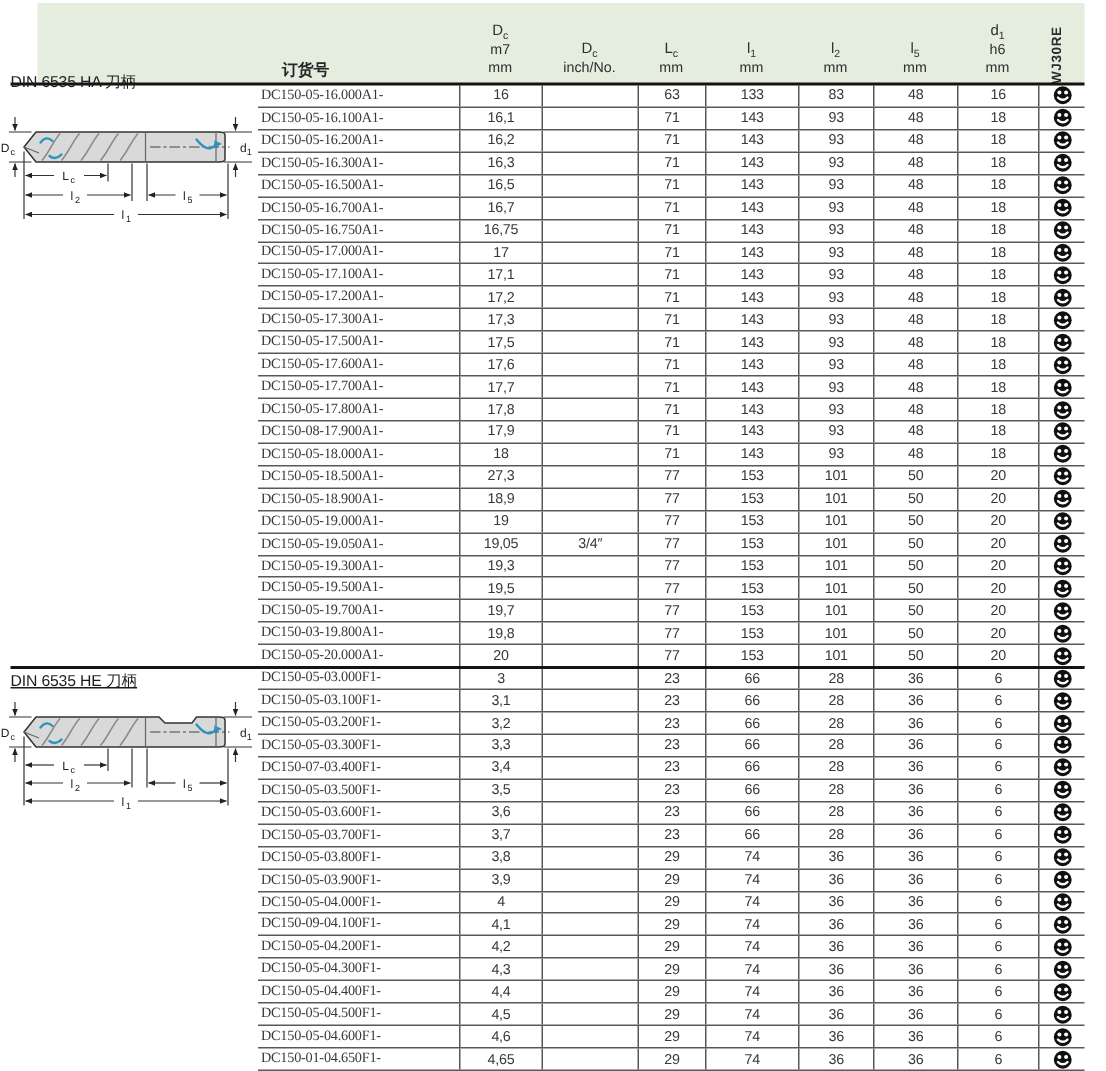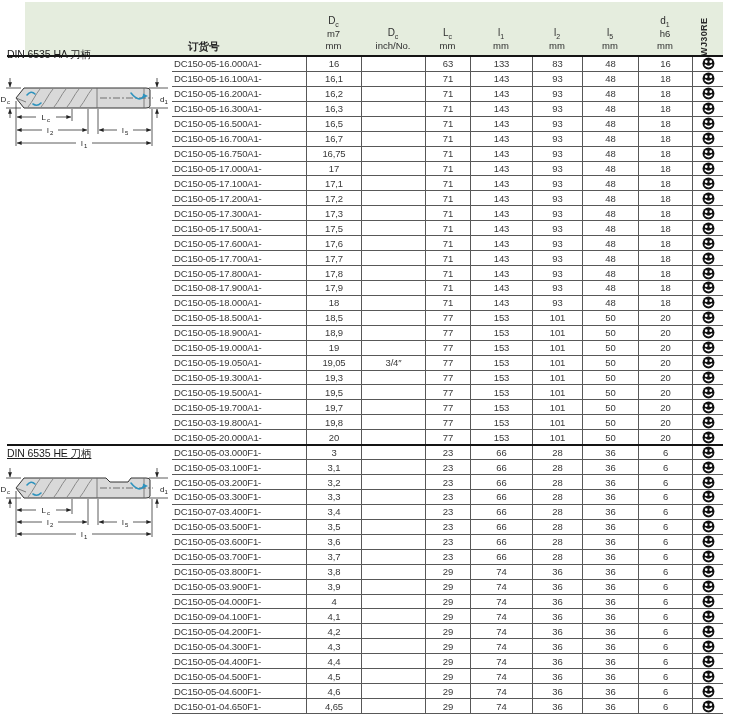--- a/index.html
+++ b/index.html
@@ -18,21 +18,21 @@
   .vert-grade{position:absolute;left:699px;top:4px;height:52px;width:16px;
               writing-mode:vertical-rl;transform:rotate(180deg);
               font-size:9px;font-weight:700;letter-spacing:.4px;color:#2b2b2b;text-align:left;}
   
   .tbody{position:absolute;left:172px;top:57px;width:551px;height:657px;
          display:grid;grid-template-rows:repeat(44,1fr);}
   .trow{display:grid;grid-template-columns:134px 55px 64px 45px 62px 50px 56px 54px 31px;
         border-bottom:1px solid #585858;box-sizing:border-box;}
   .cell{display:flex;align-items:center;justify-content:center;font-size:9.5px;
         letter-spacing:-.15px;color:#383838;box-sizing:border-box;overflow:hidden;}
-  .cell.c0{justify-content:flex-start;padding-left:2px;}
+  .cell.c0{justify-content:flex-start;padding-left:2px;font-family:Liberation Serif, serif;}
   .cell.c1,.cell.c2,.cell.c3,.cell.c4,.cell.c5,.cell.c6,.cell.c7,.cell.c8{border-left:1px solid #585858;}
   .iconcell svg{display:block;width:13px;height:13px;}
   
   .secline{position:absolute;left:7px;width:716px;height:2px;background:#141414;}
   
   .seclabel{position:absolute;left:7px;font-size:10.5px;color:#1c1c1c;letter-spacing:-.1px;white-space:nowrap;}
   .diag{position:absolute;left:0;width:170px;}
   .dim{font-size:8px;fill:#222;font-family:"Liberation Sans",sans-serif;}
   .dimsub{font-size:6px;fill:#222;font-family:"Liberation Sans",sans-serif;}
   .dln{stroke:#333;stroke-width:.8;fill:none;}
@@ -344,21 +344,21 @@
       <div class="cell c6">48</div>
       <div class="cell c7">18</div>
       <div class="cell c8 iconcell">
         <svg viewBox="0 0 14 14">
           <use href="#coolicon"></use>
         </svg>
       </div>
     </div>
     <div class="trow">
       <div class="cell c0">DC150-05-18.500A1-</div>
-      <div class="cell c1">18,5</div>
+      <div class="cell c1">27,3</div>
       <div class="cell c2"></div>
       <div class="cell c3">77</div>
       <div class="cell c4">153</div>
       <div class="cell c5">101</div>
       <div class="cell c6">50</div>
       <div class="cell c7">20</div>
       <div class="cell c8 iconcell">
         <svg viewBox="0 0 14 14">
           <use href="#coolicon"></use>
         </svg>

